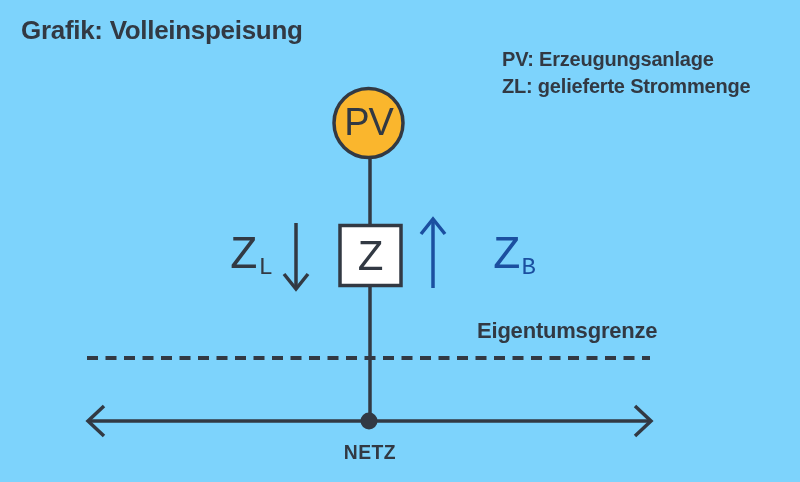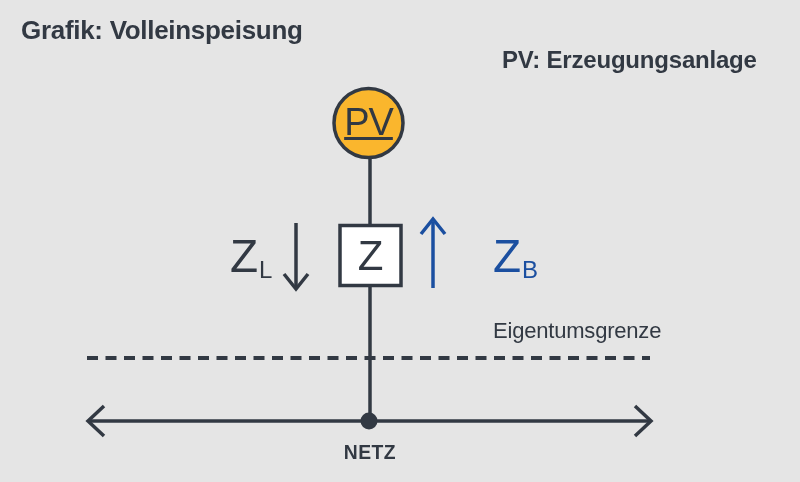--- a/index.html
+++ b/index.html
@@ -3,21 +3,21 @@
 <meta charset="utf-8">
 <style>
   html, body {
     margin: 0;
     padding: 0;
   }
   .stage {
     position: relative;
     width: 800px;
     height: 482px;
-    background: #e5e5e5;
+    background: #7dd3fc;
     overflow: hidden;
     font-family: "Liberation Sans", "DejaVu Sans", sans-serif;
     color: #323943;
   }
   .diagram-svg {
     position: absolute;
     left: 0;
     top: 0;
   }
   .page-title {
@@ -27,42 +27,41 @@
     font-size: 26px;
     font-weight: 700;
     line-height: 1.1;
     letter-spacing: -0.3px;
     white-space: nowrap;
   }
   .legend {
     position: absolute;
     left: 502px;
     top: 46px;
-    font-size: 24px;
+    font-size: 20px;
     font-weight: 700;
     line-height: 27px;
     letter-spacing: -0.2px;
   }
   .legend-line {
     white-space: nowrap;
   }
   .pv-label {
     position: absolute;
     left: 333px;
     top: 89px;
     width: 71px;
     height: 66px;
     display: flex;
     align-items: center;
     justify-content: center;
     font-size: 38px;
     font-weight: 400;
     letter-spacing: -1px;
     line-height: 1;
-    text-decoration: underline;
   }
   .meter-label {
     position: absolute;
     left: 338px;
     top: 224px;
     width: 65px;
     height: 63px;
     display: flex;
     align-items: center;
     justify-content: center;
@@ -70,20 +69,21 @@
     font-weight: 400;
     line-height: 1;
   }
   .z-flow-label {
     position: absolute;
     top: 233px;
     font-size: 46px;
     font-weight: 400;
     line-height: 1;
     white-space: nowrap;
+    font-family: Liberation Mono, monospace;
   }
   .z-flow-label .sub {
     display: inline-block;
     font-size: 24px;
     transform: translateY(6px);
     margin-left: 1px;
   }
   .zl-label {
     left: 230px;
     color: #323943;
@@ -91,24 +91,23 @@
   .zb-label {
     left: 456px;
     color: #1b4fa0;
     margin-left: 37px;
   }
   .boundary-label {
     position: absolute;
     left: 477px;
     top: 318px;
     font-size: 22px;
-    font-weight: 400;
+    font-weight: 700;
     letter-spacing: -0.2px;
     white-space: nowrap;
-    margin-left: 16px;
   }
   .netz-label {
     position: absolute;
     left: 329px;
     top: 440px;
     width: 82px;
     text-align: center;
     font-size: 21px;
     font-weight: 700;
     letter-spacing: 0.5px;
@@ -146,20 +145,21 @@
       <polyline points="635,406 651,421 635,436"></polyline>
     </g>
 
     <circle cx="369" cy="421" r="8.5" fill="#323943"></circle>
   </svg>
 
   <div class="page-title">Grafik: Volleinspeisung</div>
 
   <div class="legend">
     <div class="legend-line">PV: Erzeugungsanlage</div>
+    <div class="legend-line">ZL: gelieferte Strommenge</div>
   </div>
 
   <div class="pv-label">PV</div>
 
   <div class="meter-label">Z</div>
 
   <div class="z-flow-label zl-label"><span>Z</span><span class="sub">L</span></div>
 
   <div class="z-flow-label zb-label"><span>Z</span><span class="sub">B</span></div>
 

